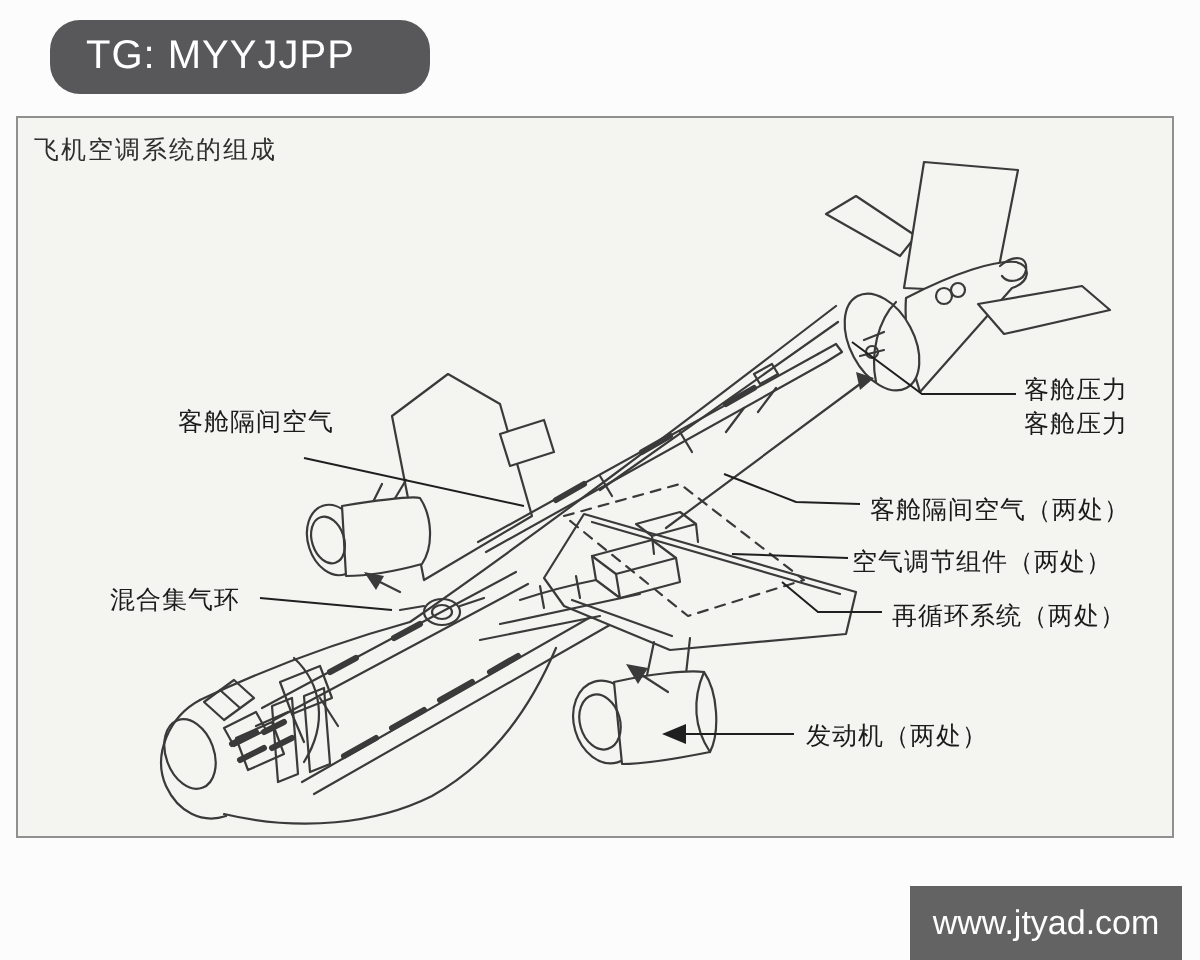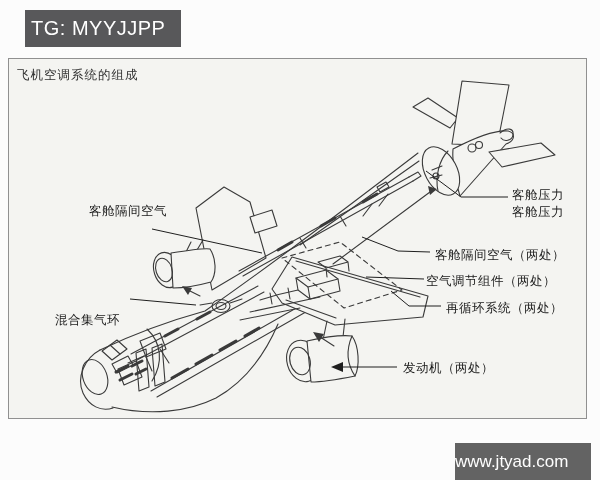--- a/index.html
+++ b/index.html
@@ -2,44 +2,45 @@
 <html><head>
 <meta charset="utf-8">
 <style>
   html,body{margin:0;padding:0;}
   body{
     width:600px;height:480px;position:relative;overflow:hidden;
     background:#fcfcfc;
     font-family:"DejaVu Sans",sans-serif;
   }
   .tg-box{
-    position:absolute;left:25px;top:10px;width:156px;height:37px;
+    position:absolute;left:25px;top:10px;width:190px;height:37px;
     background:#58585a;color:#fff;
     font-family:"Liberation Sans",sans-serif;
-    font-size:20px;line-height:37px;padding-left:6px;box-sizing:border-box;
+    font-size:20px;line-height:37px;padding-left:18px;box-sizing:border-box;
     letter-spacing:0.5px;
+    border-radius:15px;
   }
   .panel{
     position:absolute;left:8px;top:58px;width:579px;height:361px;
     background:#f4f4f1;border:1px solid #909090;box-sizing:border-box;
   }
   .panel-title{
     position:absolute;left:17px;top:67px;
     font-size:12.5px;color:#2f2f2f;letter-spacing:1px;text-align:center;
   }
   svg.overlay{position:absolute;left:0;top:0;width:600px;height:480px;}
   .lbl{
     position:absolute;font-size:12.5px;color:#1b1b1b;line-height:17px;
     white-space:nowrap;letter-spacing:0.5px;
   }
   .site-box{
     position:absolute;left:455px;top:443px;width:136px;height:37px;
     background:#636363;color:#fefefe;
     font-family:"Liberation Sans",sans-serif;
-    font-size:17px;line-height:37px;text-align:left;
+    font-size:17px;line-height:37px;text-align:center;
   }
 </style>
 </head>
 <body>
 
 <div class="tg-box">
   <span>TG: MYYJJPP</span>
 </div>
 
 <div class="panel"></div>
@@ -160,21 +161,21 @@
     <path d="M 424,279 L 366,277"></path>
     <path d="M 441,306 L 409,306 L 391,291"></path>
     <path d="M 397,367 L 341,367"></path>
     <path fill="#1f1f1f" stroke="none" d="M 331,367 L 343,362 L 343,372 Z"></path>
   </g>
 </svg>
 
 <div class="lbl" style="left:89px;top:202px;">
   <div>客舱隔间空气</div>
 </div>
-<div class="lbl" style="left:55px;top:291px;margin-top:20px;">混合集气环</div>
+<div class="lbl" style="left:55px;top:291px;">混合集气环</div>
 <div class="lbl" style="left:512px;top:186px;">
   <div>客舱压力</div>
   <div>客舱压力</div>
 </div>
 <div class="lbl" style="left:435px;top:246px;">客舱隔间空气（两处）</div>
 <div class="lbl" style="left:426px;top:272px;">空气调节组件（两处）</div>
 <div class="lbl" style="left:446px;top:299px;">再循环系统（两处）</div>
 <div class="lbl" style="left:403px;top:359px;">发动机（两处）</div>
 
 <div class="site-box">

